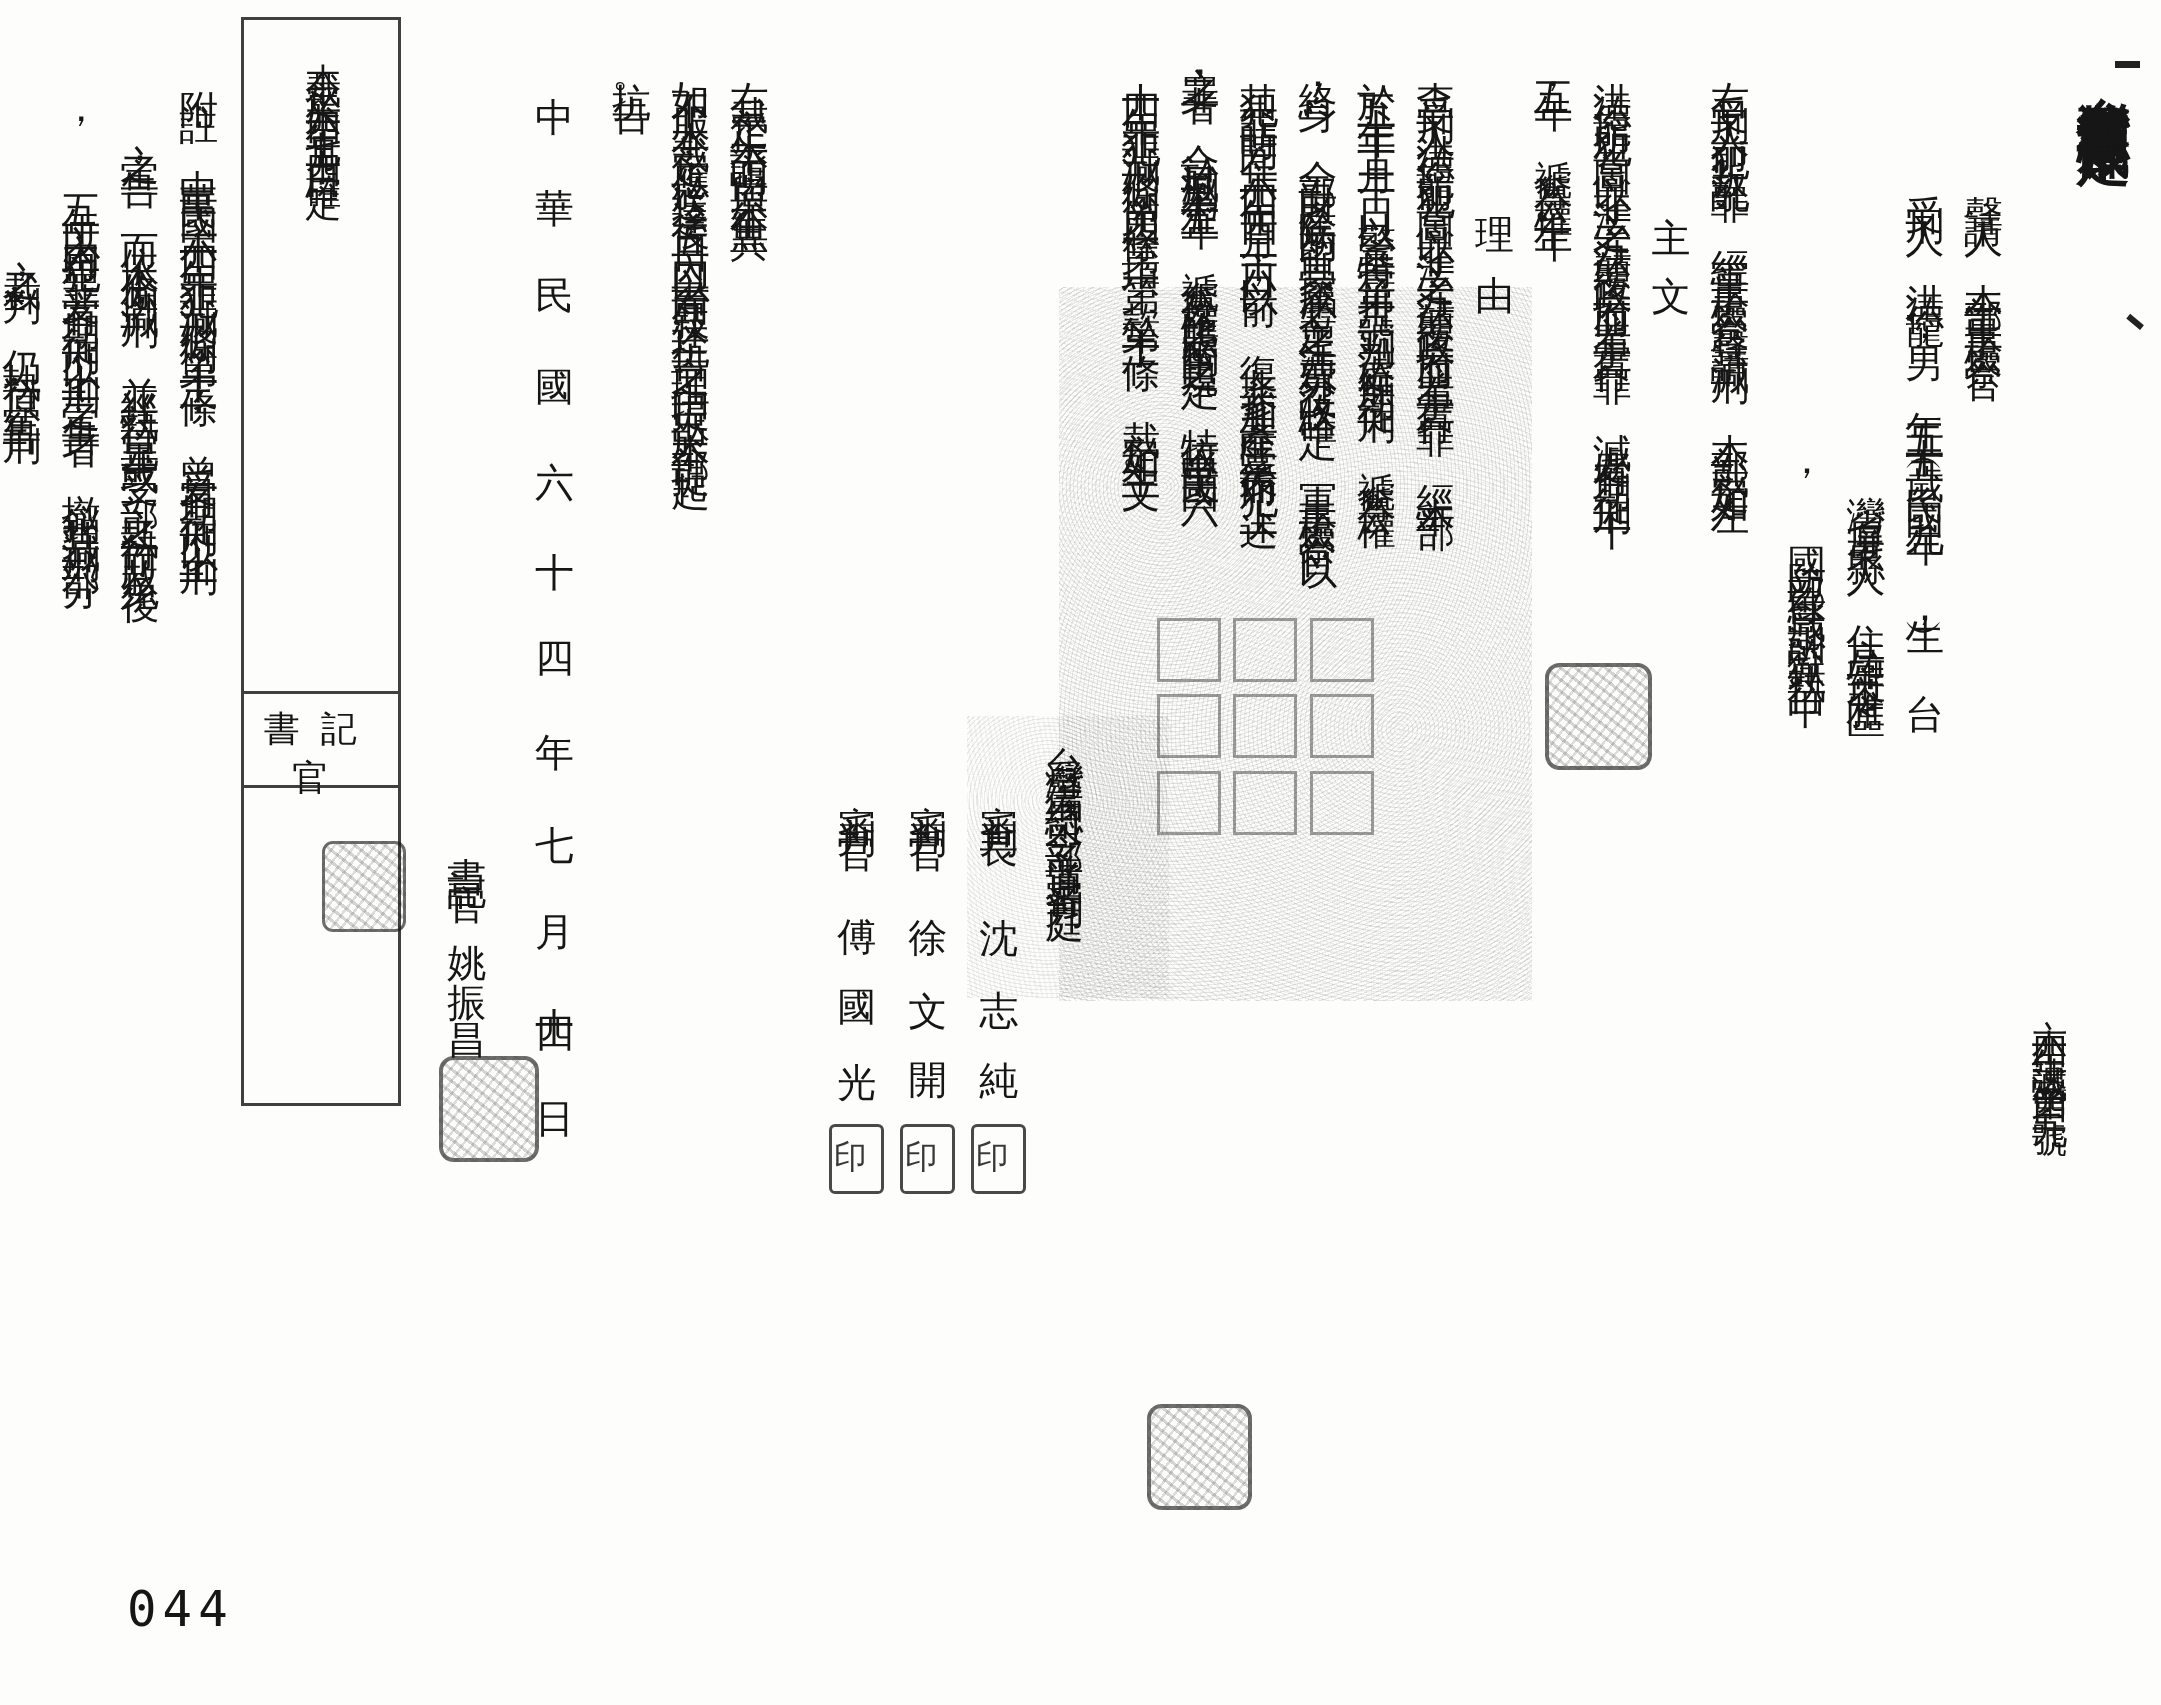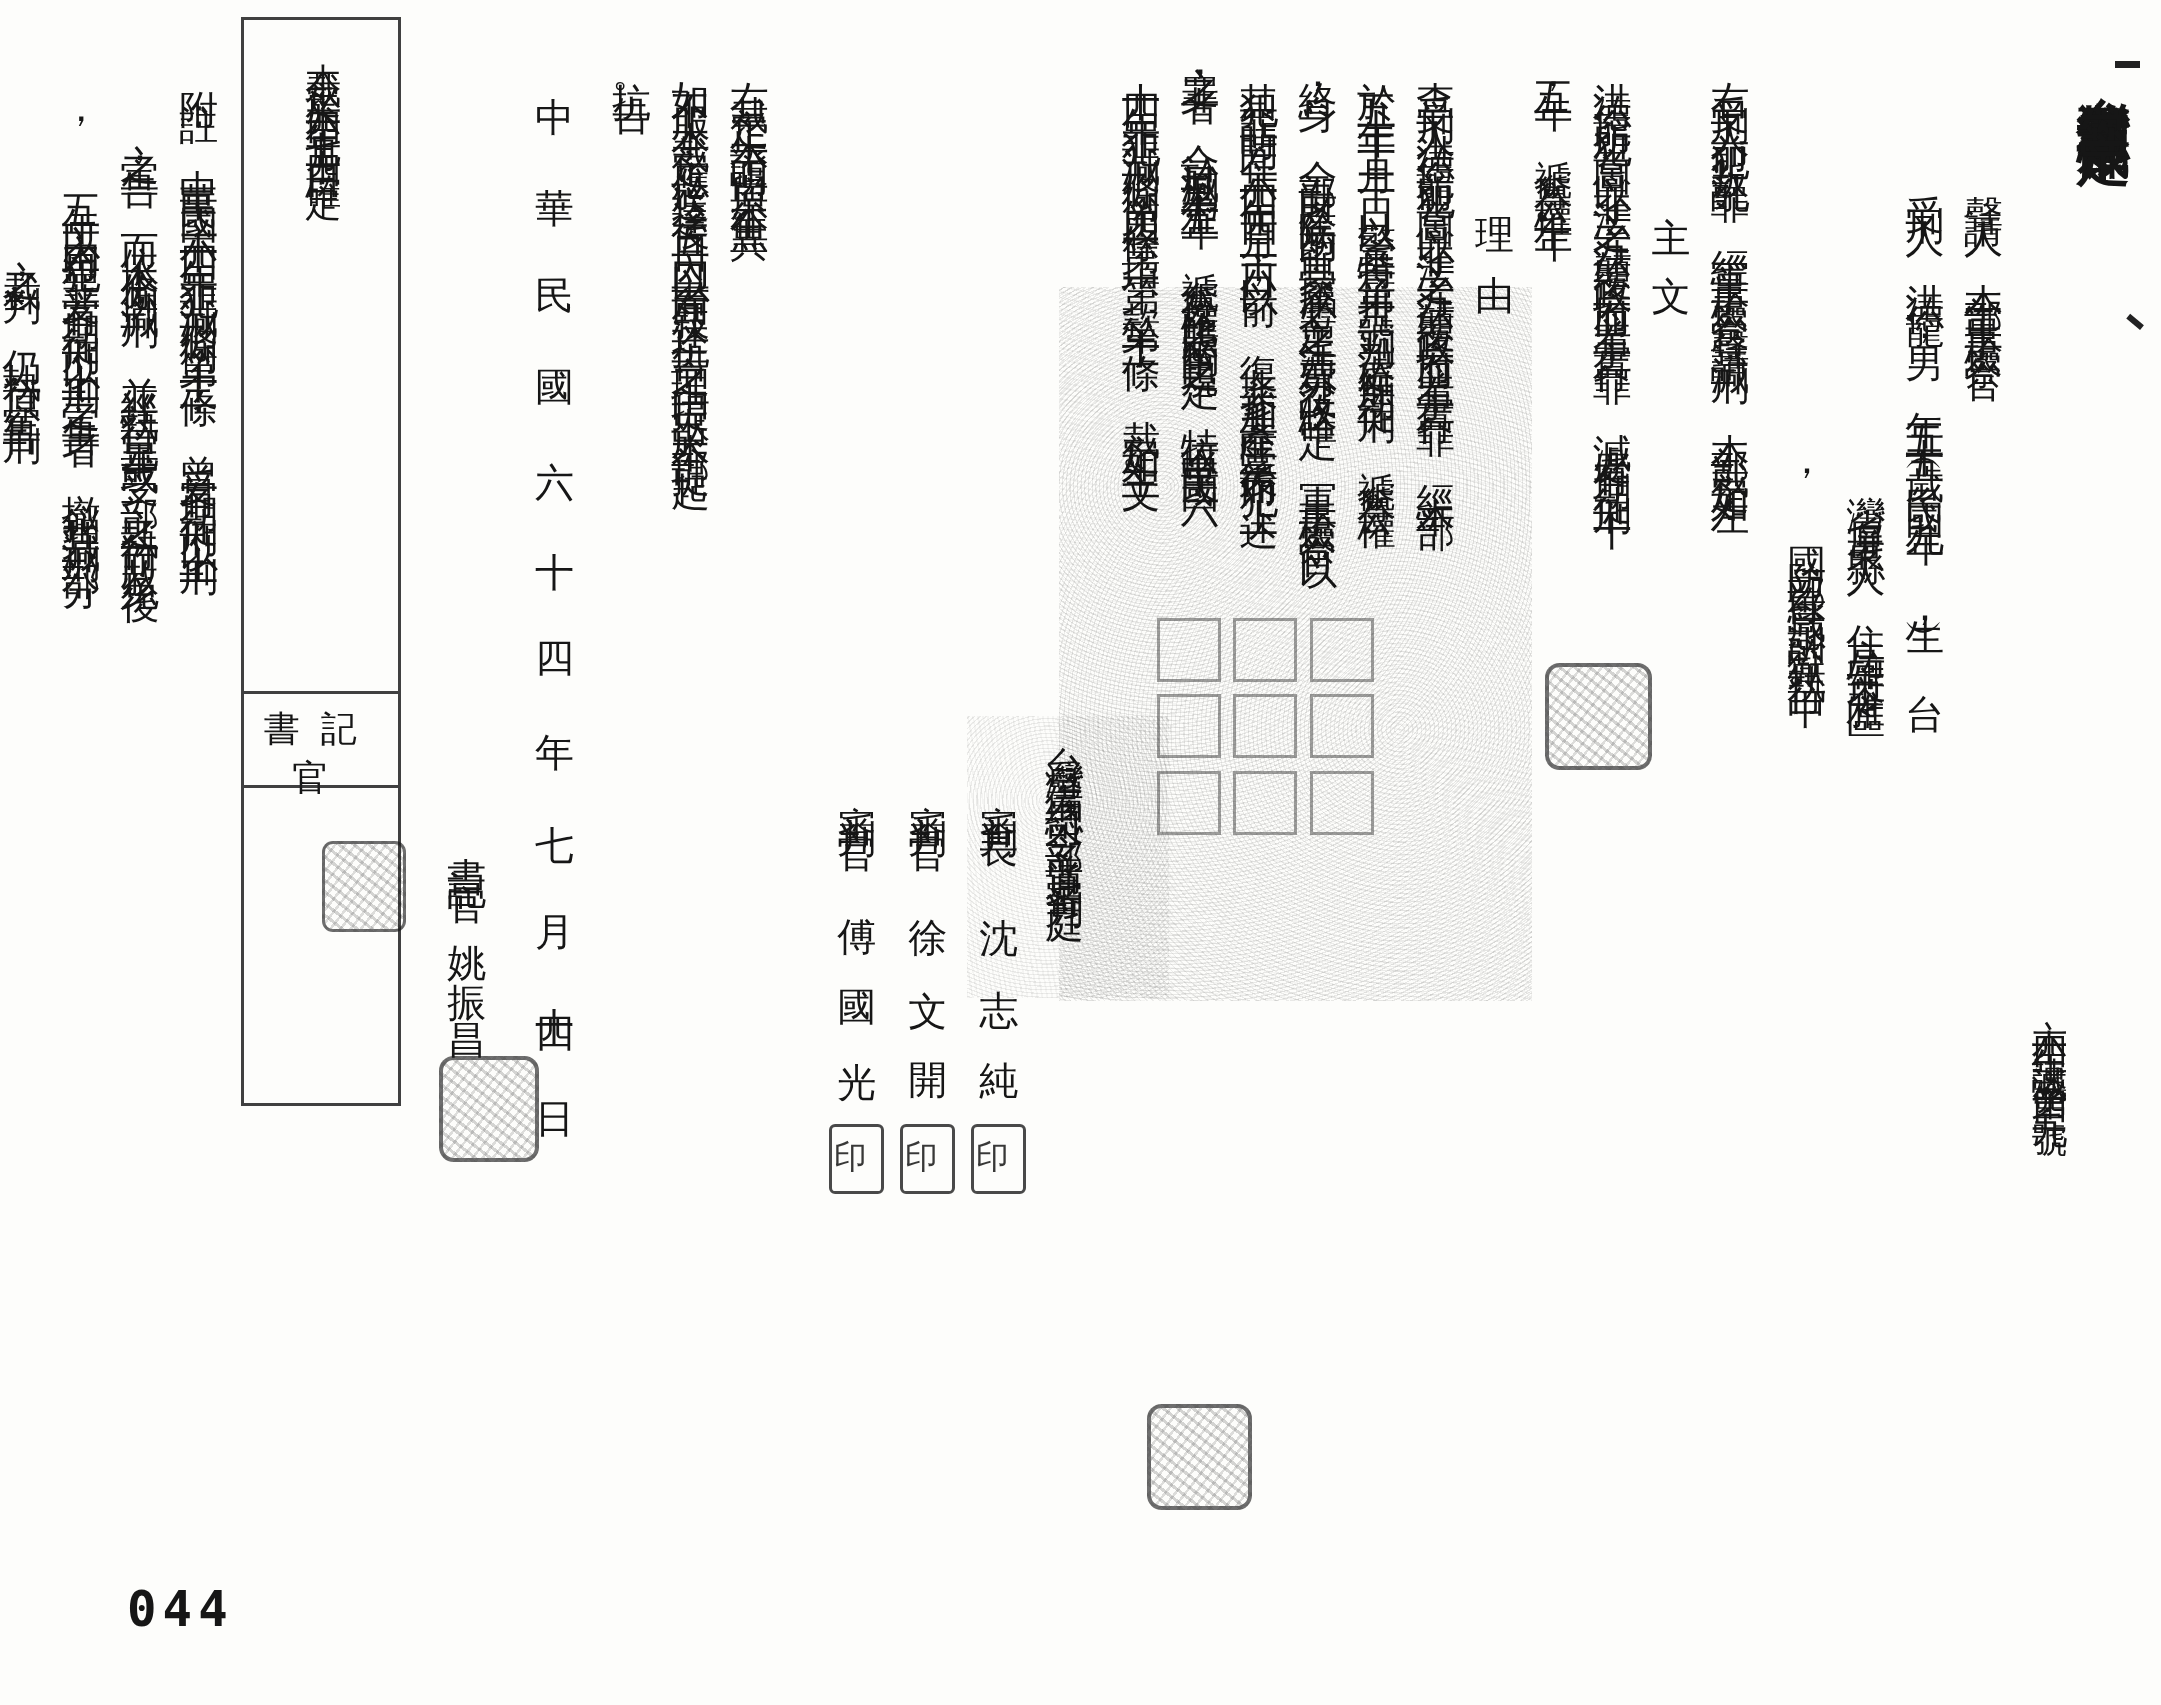--- a/index.html
+++ b/index.html
@@ -95,21 +95,21 @@
   }
   .box-rule1{ position:absolute; left:0; right:0; top:671px; border-top:3.1px solid rgba(30,30,30,.85); }
   .box-rule2{ position:absolute; left:0; right:0; top:765px; border-top:3.1px solid rgba(30,30,30,.85); }
   .box-clerk{
     position:absolute; top:685px; left:0; right:0; text-align:center;
     writing-mode:horizontal-tb; direction:rtl; font-size:36px; letter-spacing:21px;
   }
   .box-seal{ left:78px; top:821px; width:78px; height:85px; border-radius:11px; border-width:3.7px; }
   .pagenum{
     position:absolute; left:127px; top:1581px;
-    font-family:"DejaVu Sans Mono", monospace; font-weight:bold;
+    font-family:"DejaVu Sans Mono", monospace; font-weight:normal;
     font-size:49px; letter-spacing:6.1px;
   }
   .mark{position:absolute; background:#222;}
 </style>
 </head>
 <body>
 
 <div class="page">
 
   <div class="flow">

